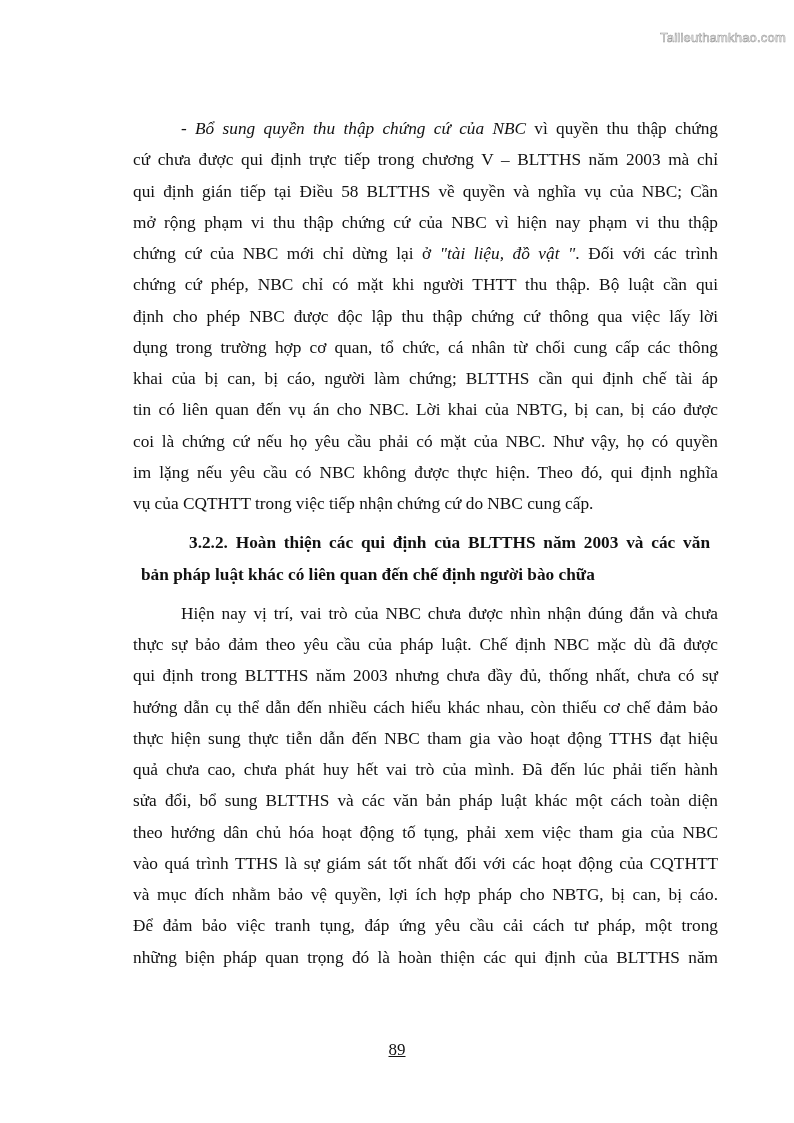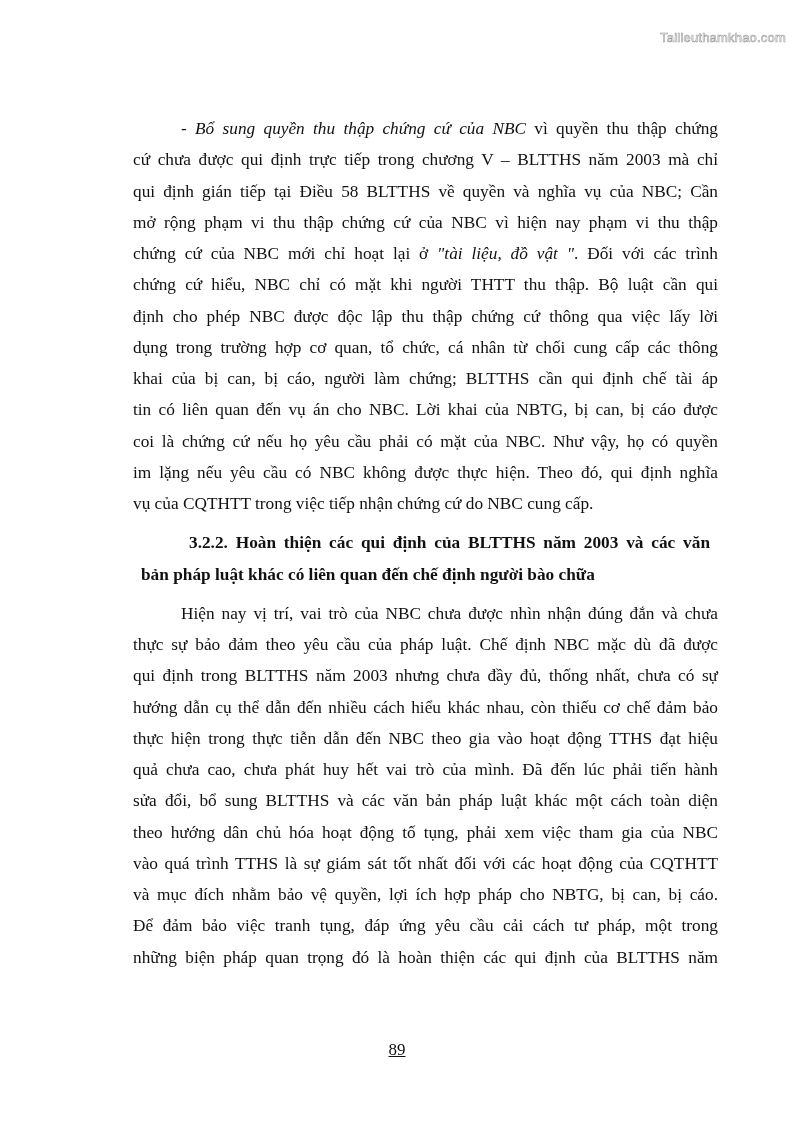--- a/index.html
+++ b/index.html
@@ -32,42 +32,42 @@
 
 <div class="watermark">Tailieuthamkhao.com</div>
 
 <div class="page">
 
   <div class="para">
     <span class="line indent"><em>- Bổ sung quyền thu thập chứng cứ của NBC</em><span> vì quyền thu thập chứng</span></span>
     <span class="line">cứ chưa được qui định trực tiếp trong chương V – BLTTHS năm 2003 mà chỉ</span>
     <span class="line">qui định gián tiếp tại Điều 58 BLTTHS về quyền và nghĩa vụ của NBC; Cần</span>
     <span class="line">mở rộng phạm vi thu thập chứng cứ của NBC vì hiện nay phạm vi thu thập</span>
-    <span class="line"><span>chứng cứ của NBC mới chỉ hoạt lại ở </span><em>"tài liệu, đồ vật "</em><span>. Đối với các trình</span></span>
-    <span class="line">chứng cứ hiểu, NBC chỉ có mặt khi người THTT thu thập. Bộ luật cần qui</span>
+    <span class="line"><span>chứng cứ của NBC mới chỉ dừng lại ở </span><em>"tài liệu, đồ vật "</em><span>. Đối với các trình</span></span>
+    <span class="line">chứng cứ phép, NBC chỉ có mặt khi người THTT thu thập. Bộ luật cần qui</span>
     <span class="line">định cho phép NBC được độc lập thu thập chứng cứ thông qua việc lấy lời</span>
     <span class="line">dụng trong trường hợp cơ quan, tổ chức, cá nhân từ chối cung cấp các thông</span>
     <span class="line">khai của bị can, bị cáo, người làm chứng; BLTTHS cần qui định chế tài áp</span>
     <span class="line">tin có liên quan đến vụ án cho NBC. Lời khai của NBTG, bị can, bị cáo được</span>
     <span class="line">coi là chứng cứ nếu họ yêu cầu phải có mặt của NBC. Như vậy, họ có quyền</span>
     <span class="line">im lặng nếu yêu cầu có NBC không được thực hiện. Theo đó, qui định nghĩa</span>
     <span class="line last">vụ của CQTHTT trong việc tiếp nhận chứng cứ do NBC cung cấp.</span>
   </div>
 
   <div class="heading">
     <span class="line indent">3.2.2. Hoàn thiện các qui định của BLTTHS năm 2003 và các văn</span>
     <span class="line last">bản pháp luật khác có liên quan đến chế định người bào chữa</span>
   </div>
 
   <div class="para">
     <span class="line indent">Hiện nay vị trí, vai trò của NBC chưa được nhìn nhận đúng đắn và chưa</span>
     <span class="line">thực sự bảo đảm theo yêu cầu của pháp luật. Chế định NBC mặc dù đã được</span>
     <span class="line">qui định trong BLTTHS năm 2003 nhưng chưa đầy đủ, thống nhất, chưa có sự</span>
     <span class="line">hướng dẫn cụ thể dẫn đến nhiều cách hiểu khác nhau, còn thiếu cơ chế đảm bảo</span>
-    <span class="line">thực hiện trong thực tiễn dẫn đến NBC theo gia vào hoạt động TTHS đạt hiệu</span>
+    <span class="line">thực hiện sung thực tiễn dẫn đến NBC tham gia vào hoạt động TTHS đạt hiệu</span>
     <span class="line">quả chưa cao, chưa phát huy hết vai trò của mình. Đã đến lúc phải tiến hành</span>
     <span class="line">sửa đổi, bổ sung BLTTHS và các văn bản pháp luật khác một cách toàn diện</span>
     <span class="line">theo hướng dân chủ hóa hoạt động tố tụng, phải xem việc tham gia của NBC</span>
     <span class="line">vào quá trình TTHS là sự giám sát tốt nhất đối với các hoạt động của CQTHTT</span>
     <span class="line">và mục đích nhằm bảo vệ quyền, lợi ích hợp pháp cho NBTG, bị can, bị cáo.</span>
     <span class="line">Để đảm bảo việc tranh tụng, đáp ứng yêu cầu cải cách tư pháp, một trong</span>
     <span class="line">những biện pháp quan trọng đó là hoàn thiện các qui định của BLTTHS năm</span>
   </div>
 
 </div>

